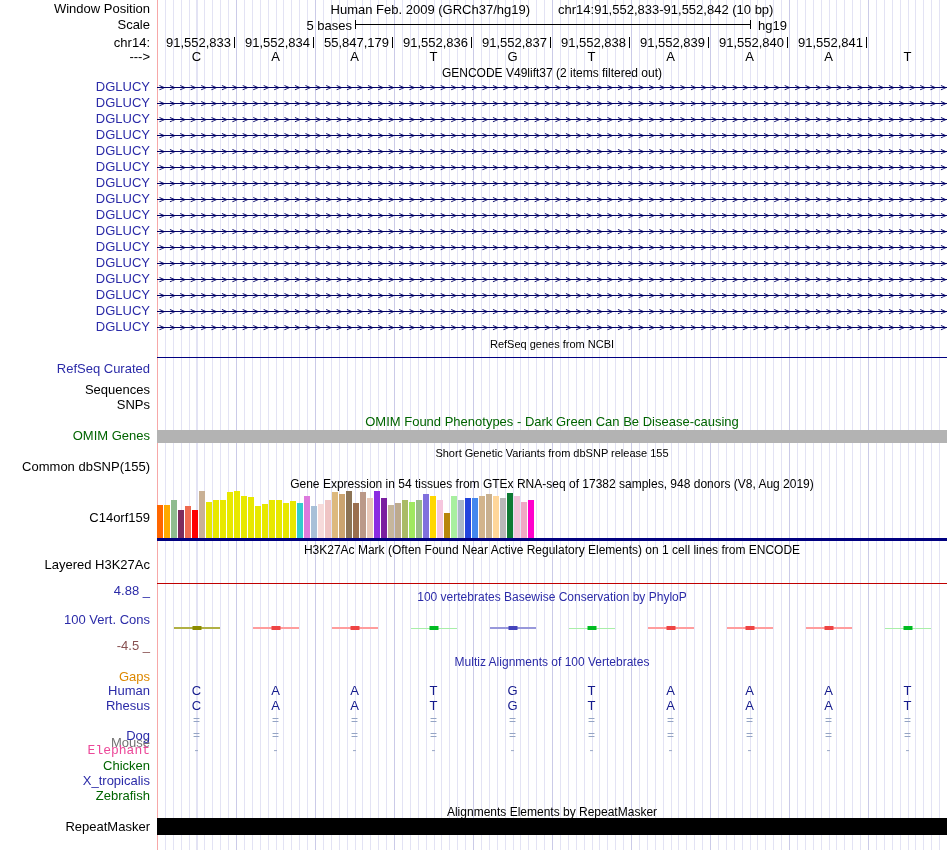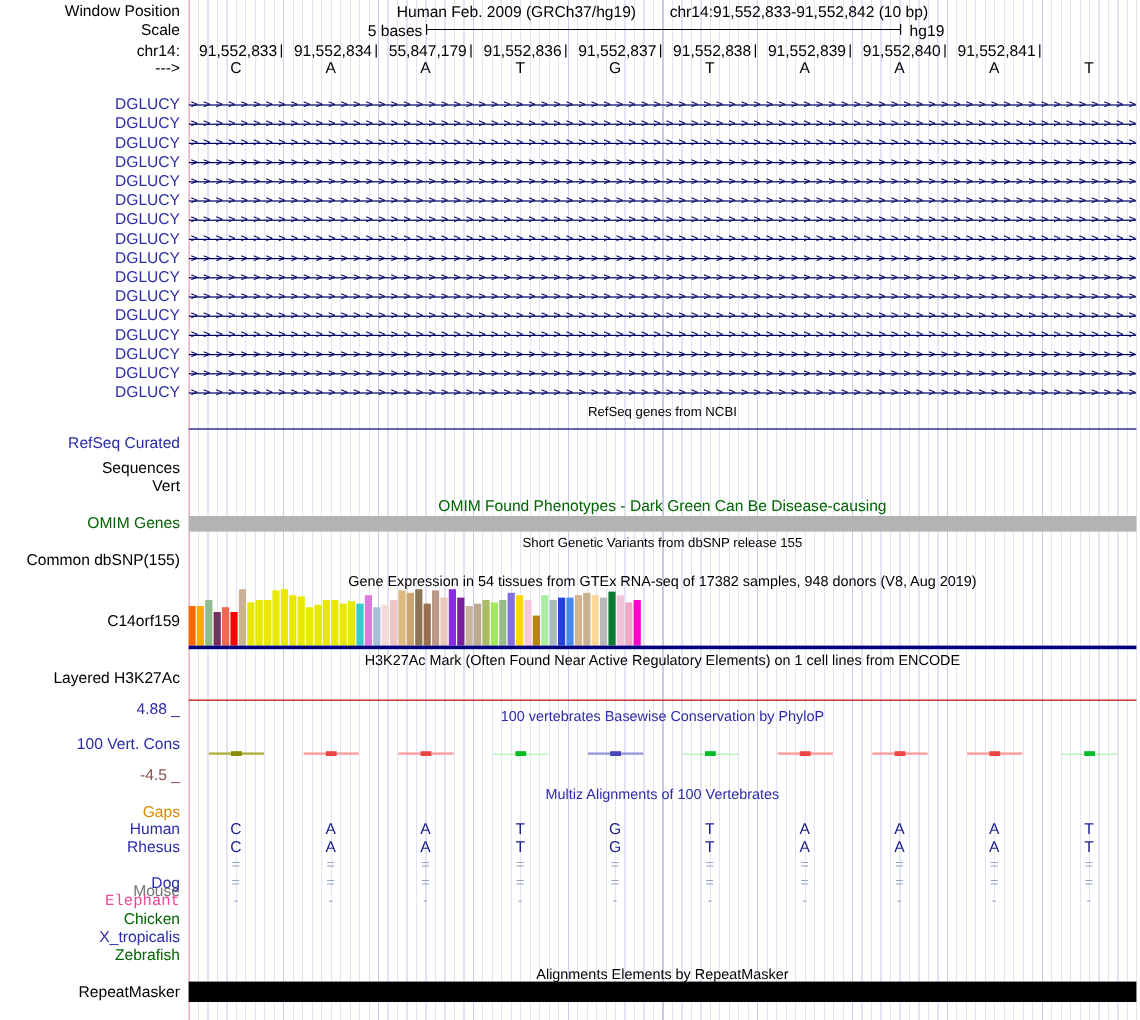--- a/index.html
+++ b/index.html
@@ -54,21 +54,21 @@
 <div id="app">
 
   <div id="gutter">
     <div class="glabel" style="top:2px">Window Position</div>
     <div class="glabel" style="top:18px">Scale</div>
     <div class="glabel" style="top:36px">chr14:</div>
     <div class="glabel" style="top:50px">---&gt;</div>
 
     <div class="glabel blue" style="top:362px">RefSeq Curated</div>
     <div class="glabel" style="top:383px">Sequences</div>
-    <div class="glabel" style="top:398px">Vert</div>
+    <div class="glabel" style="top:398px">SNPs</div>
     <div class="glabel green" style="top:429px">OMIM Genes</div>
     <div class="glabel" style="top:460px">Common dbSNP(155)</div>
     <div class="glabel" style="top:511px">C14orf159</div>
     <div class="glabel" style="top:558px">Layered H3K27Ac</div>
     <div class="glabel blue" style="top:584px">4.88 _</div>
     <div class="glabel blue" style="top:613px">100 Vert. Cons</div>
     <div class="glabel maroon" style="top:639px">-4.5 _</div>
 
     <div class="glabel" style="top:820px">RepeatMasker</div>
   <div class="glabel blue" style="top: 80px;">DGLUCY</div>
@@ -126,20 +126,21 @@
         <div class="base-cell" style="left: 158px; top: 50px; color: rgb(0, 0, 0); font-size: 13px; line-height: 14px;">A</div>
         <div class="base-cell" style="left: 237px; top: 50px; color: rgb(0, 0, 0); font-size: 13px; line-height: 14px;">T</div>
         <div class="base-cell" style="left: 316px; top: 50px; color: rgb(0, 0, 0); font-size: 13px; line-height: 14px;">G</div>
         <div class="base-cell" style="left: 395px; top: 50px; color: rgb(0, 0, 0); font-size: 13px; line-height: 14px;">T</div>
         <div class="base-cell" style="left: 474px; top: 50px; color: rgb(0, 0, 0); font-size: 13px; line-height: 14px;">A</div>
         <div class="base-cell" style="left: 553px; top: 50px; color: rgb(0, 0, 0); font-size: 13px; line-height: 14px;">A</div>
         <div class="base-cell" style="left: 632px; top: 50px; color: rgb(0, 0, 0); font-size: 13px; line-height: 14px;">A</div>
         <div class="base-cell" style="left: 711px; top: 50px; color: rgb(0, 0, 0); font-size: 13px; line-height: 14px;">T</div>
       </div>
 
+    <div class="ctitle t12" style="top:67px">GENCODE V49lift37 (2 items filtered out)</div>
     <div id="gene-rows">
         <div class="gene-row" style="top: 81px;">
           <span class="arrows">&gt;&gt;&gt;&gt;&gt;&gt;&gt;&gt;&gt;&gt;&gt;&gt;&gt;&gt;&gt;&gt;&gt;&gt;&gt;&gt;&gt;&gt;&gt;&gt;&gt;&gt;&gt;&gt;&gt;&gt;&gt;&gt;&gt;&gt;&gt;&gt;&gt;&gt;&gt;&gt;&gt;&gt;&gt;&gt;&gt;&gt;&gt;&gt;&gt;&gt;&gt;&gt;&gt;&gt;&gt;&gt;&gt;&gt;&gt;&gt;&gt;&gt;&gt;&gt;&gt;&gt;&gt;&gt;&gt;&gt;&gt;&gt;&gt;&gt;&gt;&gt;&gt;&gt;</span>
         </div>
         <div class="gene-row" style="top: 97px;">
           <span class="arrows">&gt;&gt;&gt;&gt;&gt;&gt;&gt;&gt;&gt;&gt;&gt;&gt;&gt;&gt;&gt;&gt;&gt;&gt;&gt;&gt;&gt;&gt;&gt;&gt;&gt;&gt;&gt;&gt;&gt;&gt;&gt;&gt;&gt;&gt;&gt;&gt;&gt;&gt;&gt;&gt;&gt;&gt;&gt;&gt;&gt;&gt;&gt;&gt;&gt;&gt;&gt;&gt;&gt;&gt;&gt;&gt;&gt;&gt;&gt;&gt;&gt;&gt;&gt;&gt;&gt;&gt;&gt;&gt;&gt;&gt;&gt;&gt;&gt;&gt;&gt;&gt;&gt;&gt;</span>
         </div>
         <div class="gene-row" style="top: 113px;">
           <span class="arrows">&gt;&gt;&gt;&gt;&gt;&gt;&gt;&gt;&gt;&gt;&gt;&gt;&gt;&gt;&gt;&gt;&gt;&gt;&gt;&gt;&gt;&gt;&gt;&gt;&gt;&gt;&gt;&gt;&gt;&gt;&gt;&gt;&gt;&gt;&gt;&gt;&gt;&gt;&gt;&gt;&gt;&gt;&gt;&gt;&gt;&gt;&gt;&gt;&gt;&gt;&gt;&gt;&gt;&gt;&gt;&gt;&gt;&gt;&gt;&gt;&gt;&gt;&gt;&gt;&gt;&gt;&gt;&gt;&gt;&gt;&gt;&gt;&gt;&gt;&gt;&gt;&gt;&gt;</span>
         </div>

